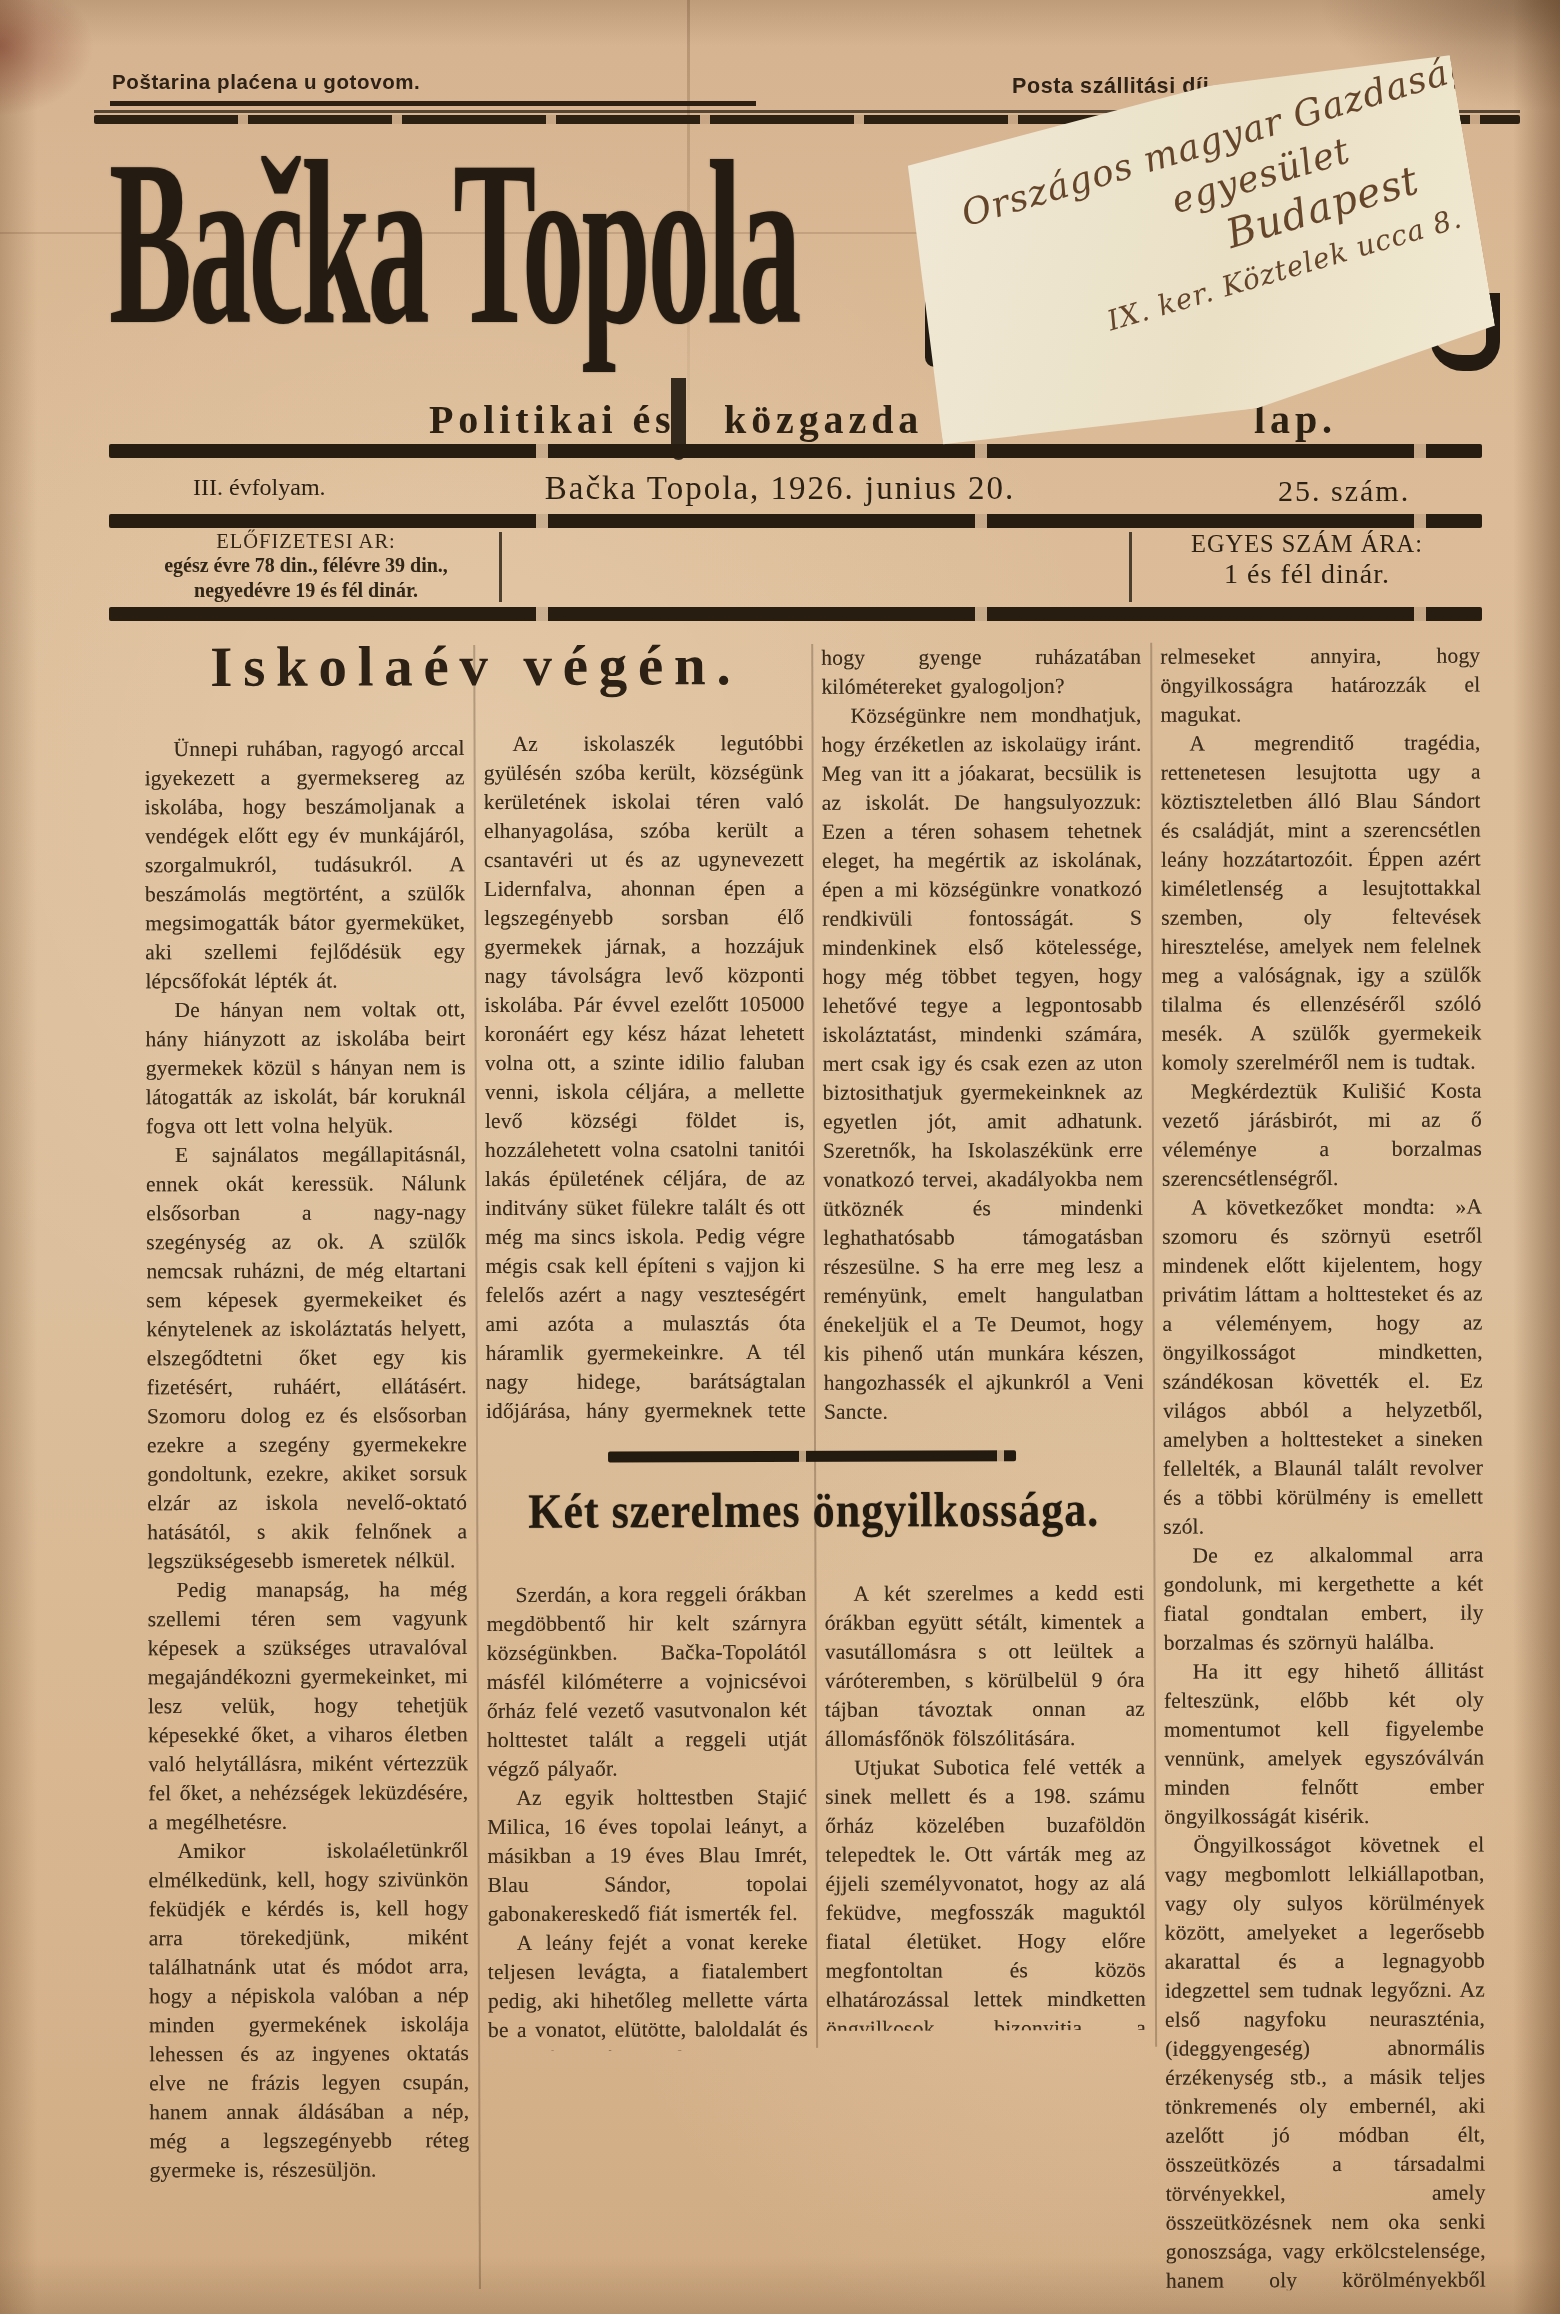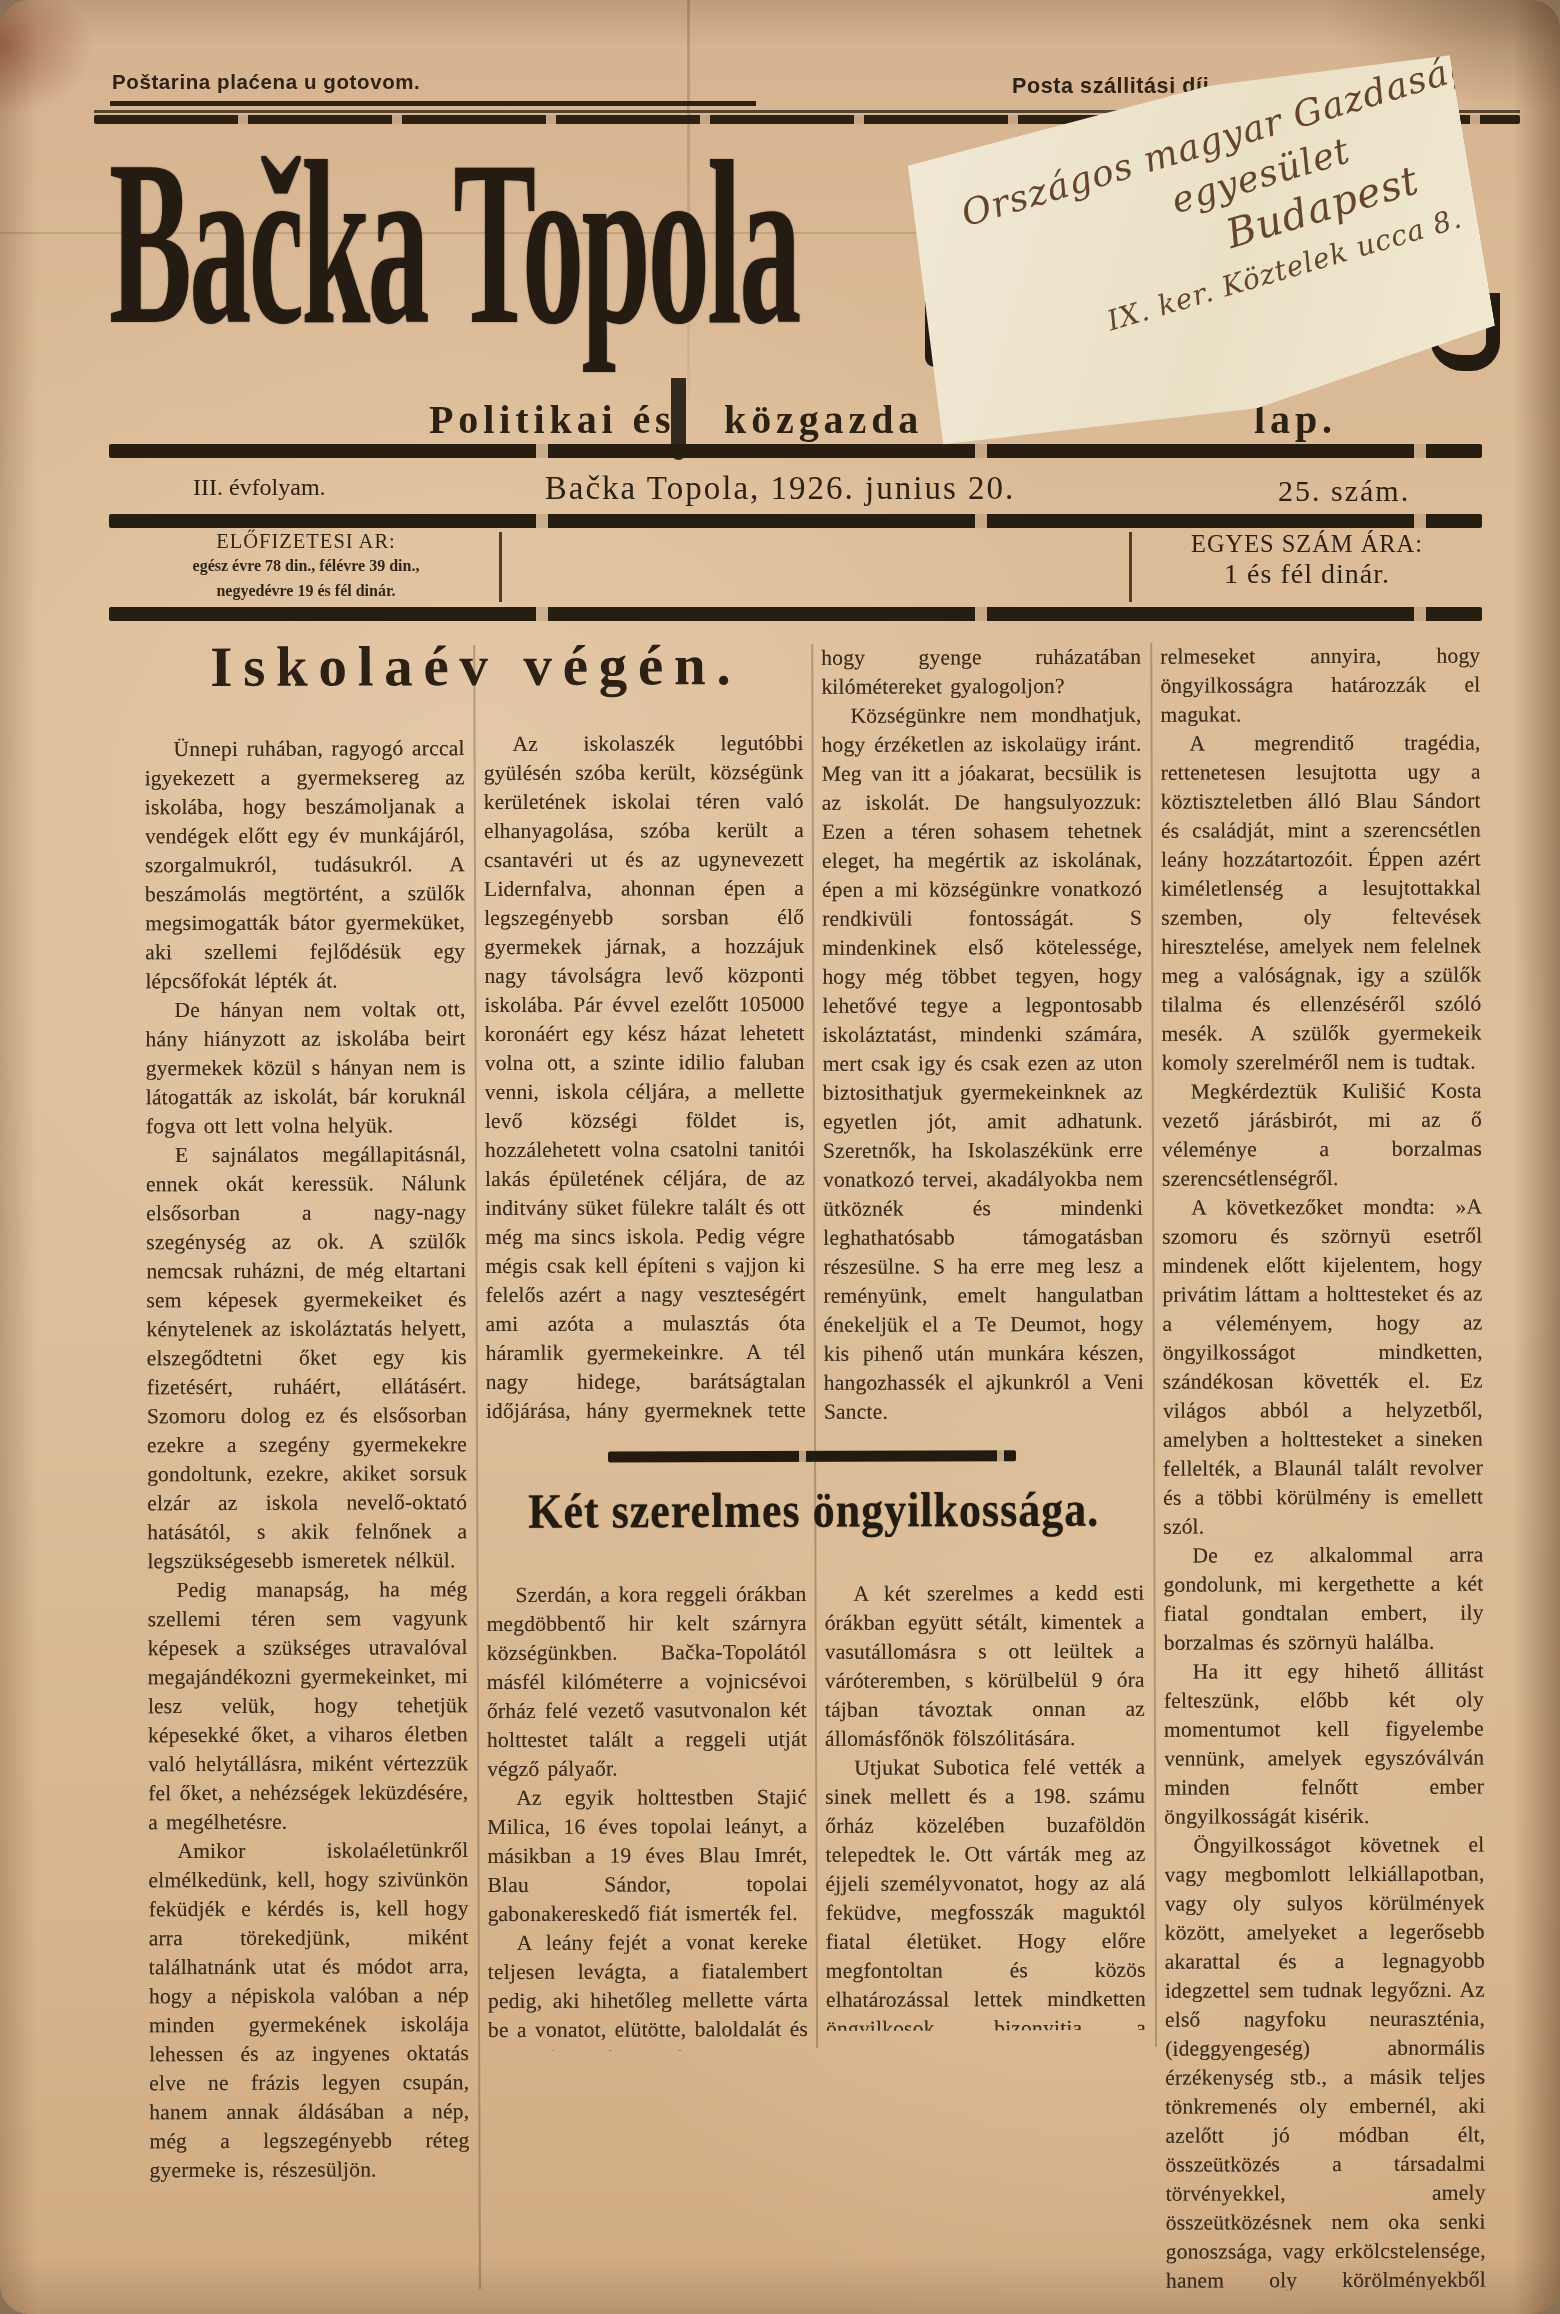--- a/index.html
+++ b/index.html
@@ -7,21 +7,20 @@
     position:relative;width:1560px;height:2314px;overflow:hidden;
     font-family:"Liberation Serif",serif;color:#3a2c1c;
     background:
       radial-gradient(ellipse 60% 40% at 30% 34%, rgba(255,242,218,.22), transparent 70%),
       radial-gradient(ellipse 50% 35% at 70% 80%, rgba(255,240,214,.18), transparent 65%),
       radial-gradient(ellipse 18% 6% at 99% 0%, rgba(80,52,28,.45), transparent 80%),
       radial-gradient(ellipse 8% 4% at 0% 2%, rgba(110,40,25,.5), transparent 75%),
       linear-gradient(90deg, rgba(110,74,42,.30) 0, rgba(110,74,42,0) 2.4%, rgba(110,74,42,0) 97%, rgba(96,62,34,.5) 100%),
       linear-gradient(0deg, rgba(96,64,35,.22) 0, rgba(96,64,35,0) 2.5%, rgba(96,64,35,0) 98%, rgba(96,64,35,.2) 100%),
       linear-gradient(180deg,#d6b390 0,#dcbc98 22%,#dcbf9c 55%,#d7b58e 82%,#d0ab83 100%);
-    border-radius: 29px;
   }
   .crease-v{position:absolute;width:2.9px;background:linear-gradient(180deg,rgba(92,62,34,.28),rgba(92,62,34,.05));}
   .crease-h{position:absolute;height:2px;background:rgba(92,62,34,.18);}
   
   .notice{position:absolute;font-family:"Liberation Sans",sans-serif;font-weight:bold;
           color:#2e2115;letter-spacing:0.6px;white-space:nowrap;}
   .notice-underline{position:absolute;background:#2c2013;}
   .rule-dashed{
     position:absolute;height:8.8px;border-radius:2px;
     background:repeating-linear-gradient(90deg,#2c2013 0 144px,rgba(44,32,19,.1) 144px 154px);
@@ -60,21 +59,21 @@
   }
   .dl{position:absolute;white-space:nowrap;color:#2c2113;}
   .dl-volume{left:193px;top:474px;font-size:24px;}
   .dl-date{left:50%;top:470px;transform:translateX(-50%);font-size:33px;letter-spacing:2px;}
   .dl-issue{left:1278px;top:474px;font-size:30px;letter-spacing:2px;}
   
   .infobar-cell{position:absolute;top:530px;color:#32261700;}
   .ib-divider{position:absolute;top:532px;width:2.9px;height:70px;background:rgba(40,30,18,.8);}
   .ib-left{left:115px;width:382px;text-align:center;color:#322617;}
   .ib-left .t1{font-size:20.5px;letter-spacing:1px;text-align:center;}
-  .ib-left .t2,.ib-left .t3{font-size:16px;font-weight:bold;line-height:25px;}
+  .ib-left .t2,.ib-left .t3{font-size:20px;font-weight:bold;line-height:25px;}
   .ib-center{left:502px;width:626px;text-align:center;color:#322617;font-size:24.4px;padding-top:21.5px;}
   .ib-right{left:1134px;width:346px;text-align:center;color:#2c2113;}
   .ib-right .t1{font-size:24.4px;letter-spacing:1px;}
   .ib-right .t2{font-size:28px;font-weight:normal;letter-spacing:1px;margin-top:0;}
   
   .content{position:absolute;left:0;top:0;width:1560px;height:2314px;transform:rotate(-.2deg);}
   .headline1{position:absolute;left:146px;top:632px;width:663px;text-align:center;
     font-size:57px;font-weight:bold;letter-spacing:10.7px;color:#2c2114;white-space:nowrap;}
   .headline2{position:absolute;left:485px;top:1482px;width:655px;text-align:center;
     font-size:44px;font-weight:bold;letter-spacing:1px;color:#241b10;white-space:nowrap;

